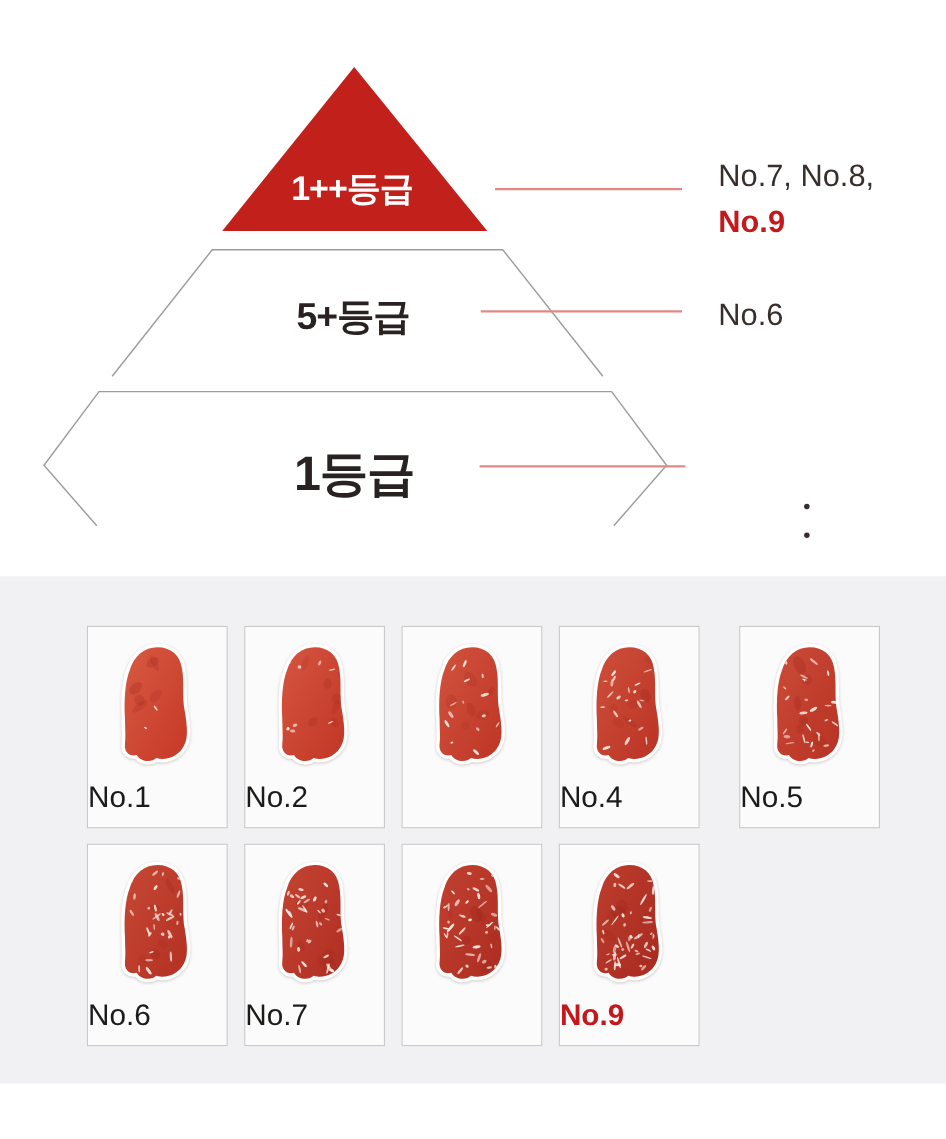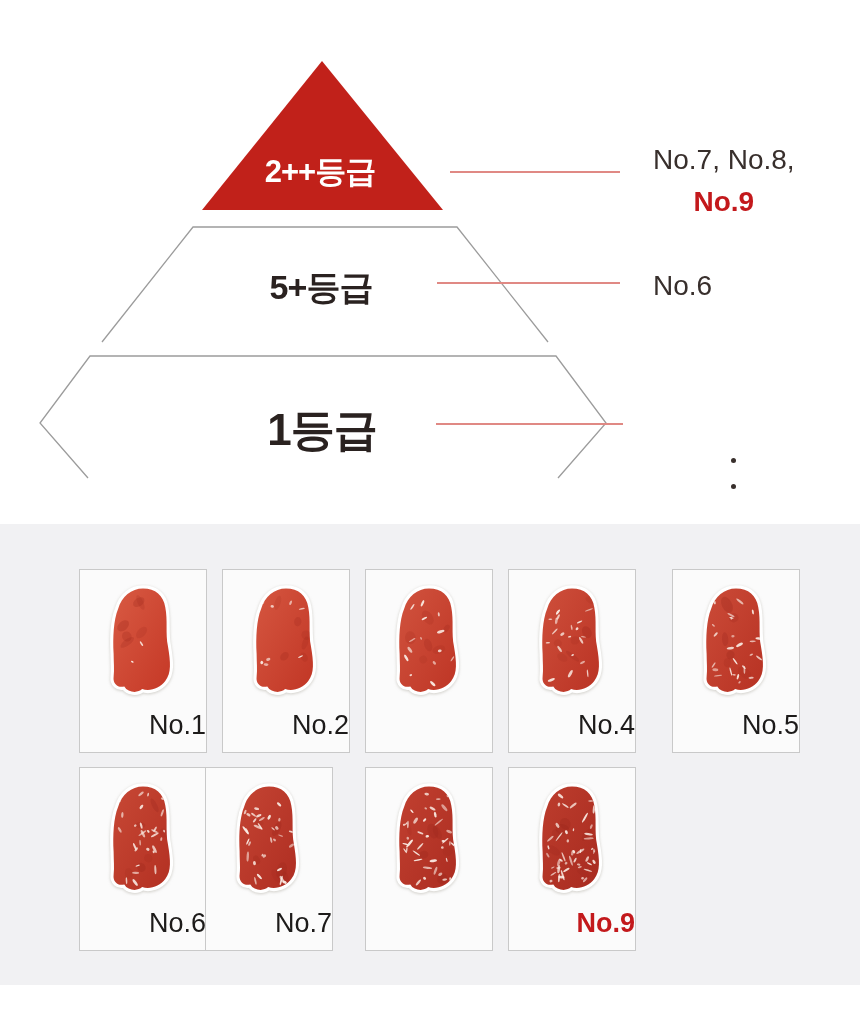--- a/index.html
+++ b/index.html
@@ -5,56 +5,56 @@
   html,body{margin:0;padding:0;background:#ffffff;}
   .canvas{
     position:relative;width:860px;height:1035px;margin:0;background:#ffffff;
     overflow:hidden;font-family:"Liberation Sans","DejaVu Sans",sans-serif;
   }
   .pyramid-svg{position:absolute;left:0;top:0;}
   .tier-label{position:absolute;transform:translateX(-50%);font-weight:700;white-space:nowrap;letter-spacing:-1px;}
   .tier1-label{left:320px;top:151px;font-size:31px;color:#ffffff;}
   .tier2-label{left:321px;top:265px;font-size:34px;color:var(--dark-text,#2a2220);}
   .tier3-label{left:322px;top:401px;font-size:44px;color:var(--dark-text,#2a2220);}
-  .callout{position:absolute;color:var(--label-text,#382f2c);font-size:28px;font-weight:500;line-height:42px;white-space:nowrap;text-align:center;}
+  .callout{position:absolute;color:var(--label-text,#382f2c);font-size:28px;font-weight:500;line-height:42px;white-space:nowrap;}
   .callout-1{left:653px;top:139px;}
   .callout-1 .line{display:block;}
   .red-text{color:var(--red,#c3191c);font-weight:700;}
   .callout-2{left:653px;top:265px;}
   .callout-3{left:657px;top:399px;}
   .vdot{position:absolute;left:731px;width:5px;height:5px;border-radius:50%;background:var(--label-text,#382f2c);}
   .vdot-1{top:458px;}
   .vdot-2{top:484px;}
   .grades-section{position:absolute;left:0;top:524px;width:860px;height:461px;background:var(--section-bg,#f1f1f3);}
   .card{
     position:absolute;width:128px;height:184px;box-sizing:border-box;
     background:#fbfbfb;border:1px solid #c9c9c9;
   }
   .card svg{position:absolute;left:50%;top:14px;transform:translateX(-50%);}
   .card-label{
-    position:absolute;left:0;right:0;bottom:12px;text-align:right;
+    position:absolute;left:0;right:0;bottom:12px;text-align:left;
     font-size:27px;line-height:30px;color:#1d1b1a;font-weight:500;
   }
   .card-label.red-text{color:var(--red,#c3191c);font-weight:700;}
 </style>
 </head>
 <body>
 
 <div class="canvas">
 
   <svg class="pyramid-svg" width="860" height="524" viewBox="0 0 860 524">
     <polygon points="322,61 443,210 202,210" fill="#c1211a"></polygon>
     <polyline points="102,342 193,227 457,227 548,342" fill="none" stroke-width="1.3" stroke="#9c9c9c"></polyline>
     <polyline points="88,478 40,423 90,356 556,356 606,423 558,478" fill="none" stroke-width="1.3" stroke="#9c9c9c"></polyline>
     <line x1="450" y1="172" x2="620" y2="172" stroke-width="2" stroke="#e08984"></line>
     <line x1="437" y1="283" x2="620" y2="283" stroke-width="2" stroke="#e08984"></line>
     <line x1="436" y1="424" x2="623" y2="424" stroke-width="2" stroke="#e08984"></line>
   </svg>
 
-  <div class="tier-label tier1-label">2++등급</div>
+  <div class="tier-label tier1-label">1++등급</div>
   <div class="tier-label tier2-label">5+등급</div>
   <div class="tier-label tier3-label">1등급</div>
 
   <div class="callout callout-1">
     <span class="line">No.7, No.8,</span>
     <span class="line red-text">No.9</span>
   </div>
   <div class="callout callout-2">No.6</div>
   <div class="vdot vdot-1"></div>
   <div class="vdot vdot-2"></div>
@@ -291,21 +291,21 @@
               <ellipse cx="45.9016" cy="58.08" rx="4.54782" ry="1.5297" transform="rotate(63.792 45.9016 58.08)" fill="#fbeee6" opacity="0.67"></ellipse>
               <ellipse cx="57.958400000000005" cy="78.48" rx="1.60823" ry="1.1286" transform="rotate(72.702 57.958400000000005 78.48)" fill="#fbeee6" opacity="0.84"></ellipse>
               <ellipse cx="43.9976" cy="48.949999999999996" rx="3.6879049999999998" ry="1.2414999999999998" transform="rotate(76.446 43.9976 48.949999999999996)" fill="#fbeee6" opacity="0.83"></ellipse>
               <ellipse cx="19.9568" cy="53.8" rx="3.56348" ry="1.3121999999999998" transform="rotate(57.798 19.9568 53.8)" fill="#fbeee6" opacity="0.61"></ellipse>
               <ellipse cx="58.882400000000004" cy="75.48" rx="4.7504550000000005" ry="1.4988" transform="rotate(63.144 58.882400000000004 75.48)" fill="#fbeee6" opacity="0.76"></ellipse>
               <ellipse cx="51.4288" cy="75.55" rx="1.9822950000000001" ry="1.6509" transform="rotate(33.732 51.4288 75.55)" fill="#fbeee6" opacity="0.81"></ellipse>
             </g>
   </svg>
           <div class="card-label">No.6</div>
         </div>
-        <div class="card" style="left: 205px; top: 243px;">
+        <div class="card" style="left: 222px; top: 243px;">
           <svg width="82" height="114" viewBox="0 0 92 128">
     <defs>
       <linearGradient id="g6" x1="0" y1="0" x2="1" y2="1">
         <stop offset="0" stop-color="#c44433"></stop>
                 <stop offset="1" stop-color="#af2e22"></stop>
       </linearGradient>
       <clipPath id="c6">
                 <path d="M46 5 C60 5 69 13 71 26 C74 41 71 55 74 70 C77 88 78 100 71 109 C65 117 54 121 45 118 C40 123 29 122 25 115 C18 117 12 112 13 104 C14 96 13 88 13 78 C12 60 13 40 18 28 C22 14 33 5 46 5 Z"></path>
               </clipPath>
     </defs>

